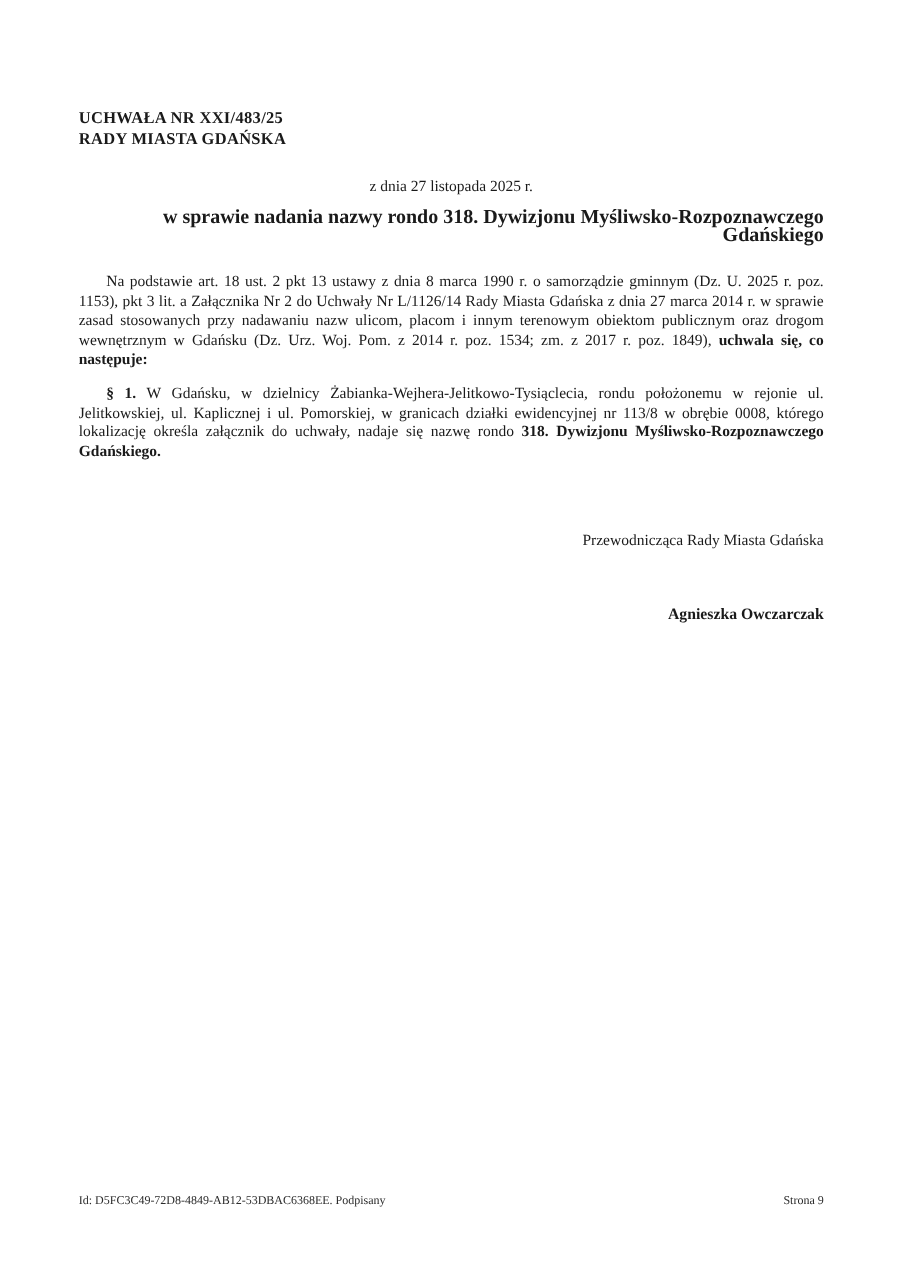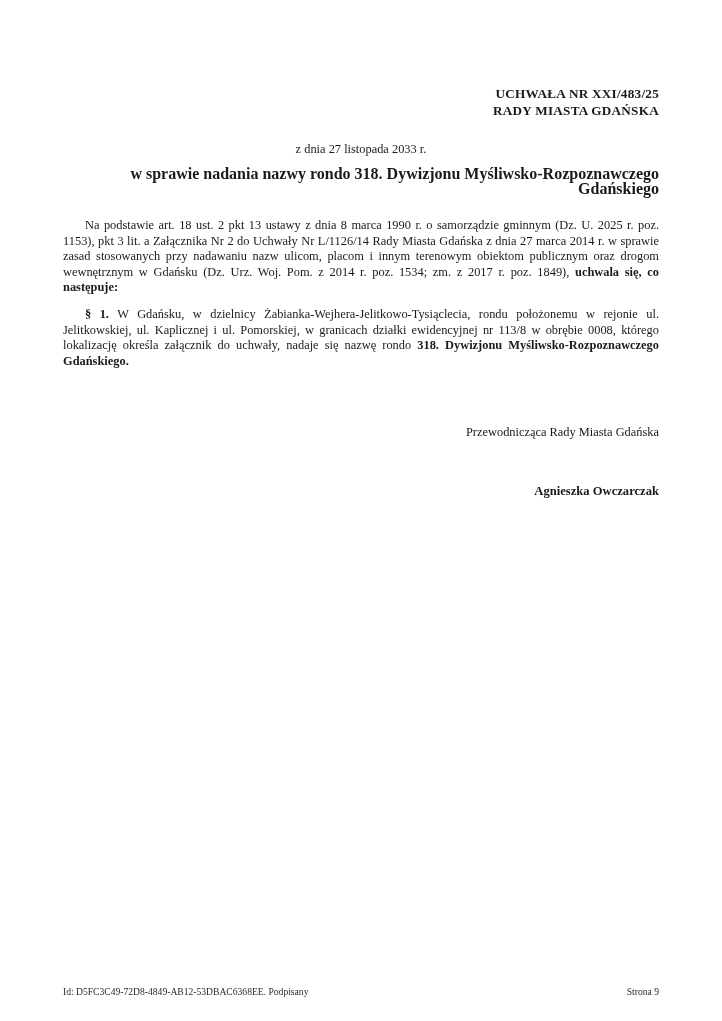--- a/index.html
+++ b/index.html
@@ -27,21 +27,21 @@
   .content {
     position: absolute;
     left: 63px;
     top: 0;
     width: 596px;
   }
 
   
   .title-block {
     margin-top: 86px;
-    text-align: right;
+    text-align: left;
   }
 
   .doc-title-line {
     font-size: 13.2px;
     font-weight: bold;
     letter-spacing: 0.25px;
     line-height: 16.5px;
     white-space: nowrap;
   }
 
@@ -100,21 +100,21 @@
     font-size: 12.6px;
     font-weight: bold;
     line-height: 15px;
   }
 
   
   .footer {
     position: absolute;
     left: 63px;
     right: 63px;
-    top: 986px;
+    top: 955px;
     display: flex;
     justify-content: space-between;
     align-items: baseline;
     font-size: 9.6px;
     line-height: 12px;
     color: #2b2b2b;
   }
 
   .footer-id {
     white-space: nowrap;
@@ -129,21 +129,21 @@
 
 <div class="page">
 
   <div class="content">
 
     <div class="title-block">
       <div class="doc-title-line">UCHWAŁA NR XXI/483/25</div>
       <div class="doc-title-line">RADY MIASTA GDAŃSKA</div>
     </div>
 
-    <div class="doc-date">z dnia 27 listopada 2033 r.</div>
+    <div class="doc-date">z dnia 27 listopada 2025 r.</div>
 
     <div class="doc-subject">w sprawie nadania nazwy rondo 318. Dywizjonu Myśliwsko-Rozpoznawczego Gdańskiego</div>
 
     <div class="body-block">
 
       <p class="para"><span>Na podstawie art. 18 ust. 2 pkt 13 ustawy z dnia 8 marca 1990 r. o samorządzie gminnym (Dz. U. 2025 r. poz. 1153), pkt 3 lit. a Załącznika Nr 2 do Uchwały Nr L/1126/14 Rady Miasta Gdańska z dnia 27 marca 2014 r. w sprawie zasad stosowanych przy nadawaniu nazw ulicom, placom i innym terenowym obiektom publicznym oraz drogom wewnętrznym w Gdańsku (Dz. Urz. Woj. Pom. z 2014 r. poz. 1534; zm. z 2017 r. poz. 1849), </span><span class="b">uchwala się, co następuje:</span></p>
 
       <p class="para"><span class="b">§ 1.</span><span> W Gdańsku, w dzielnicy Żabianka-Wejhera-Jelitkowo-Tysiąclecia, rondu położonemu w rejonie ul. Jelitkowskiej, ul. Kaplicznej i ul. Pomorskiej, w granicach działki ewidencyjnej nr 113/8 w obrębie 0008, którego lokalizację określa załącznik do uchwały, nadaje się nazwę rondo </span><span class="b">318. Dywizjonu Myśliwsko-Rozpoznawczego Gdańskiego.</span></p>
 
 

